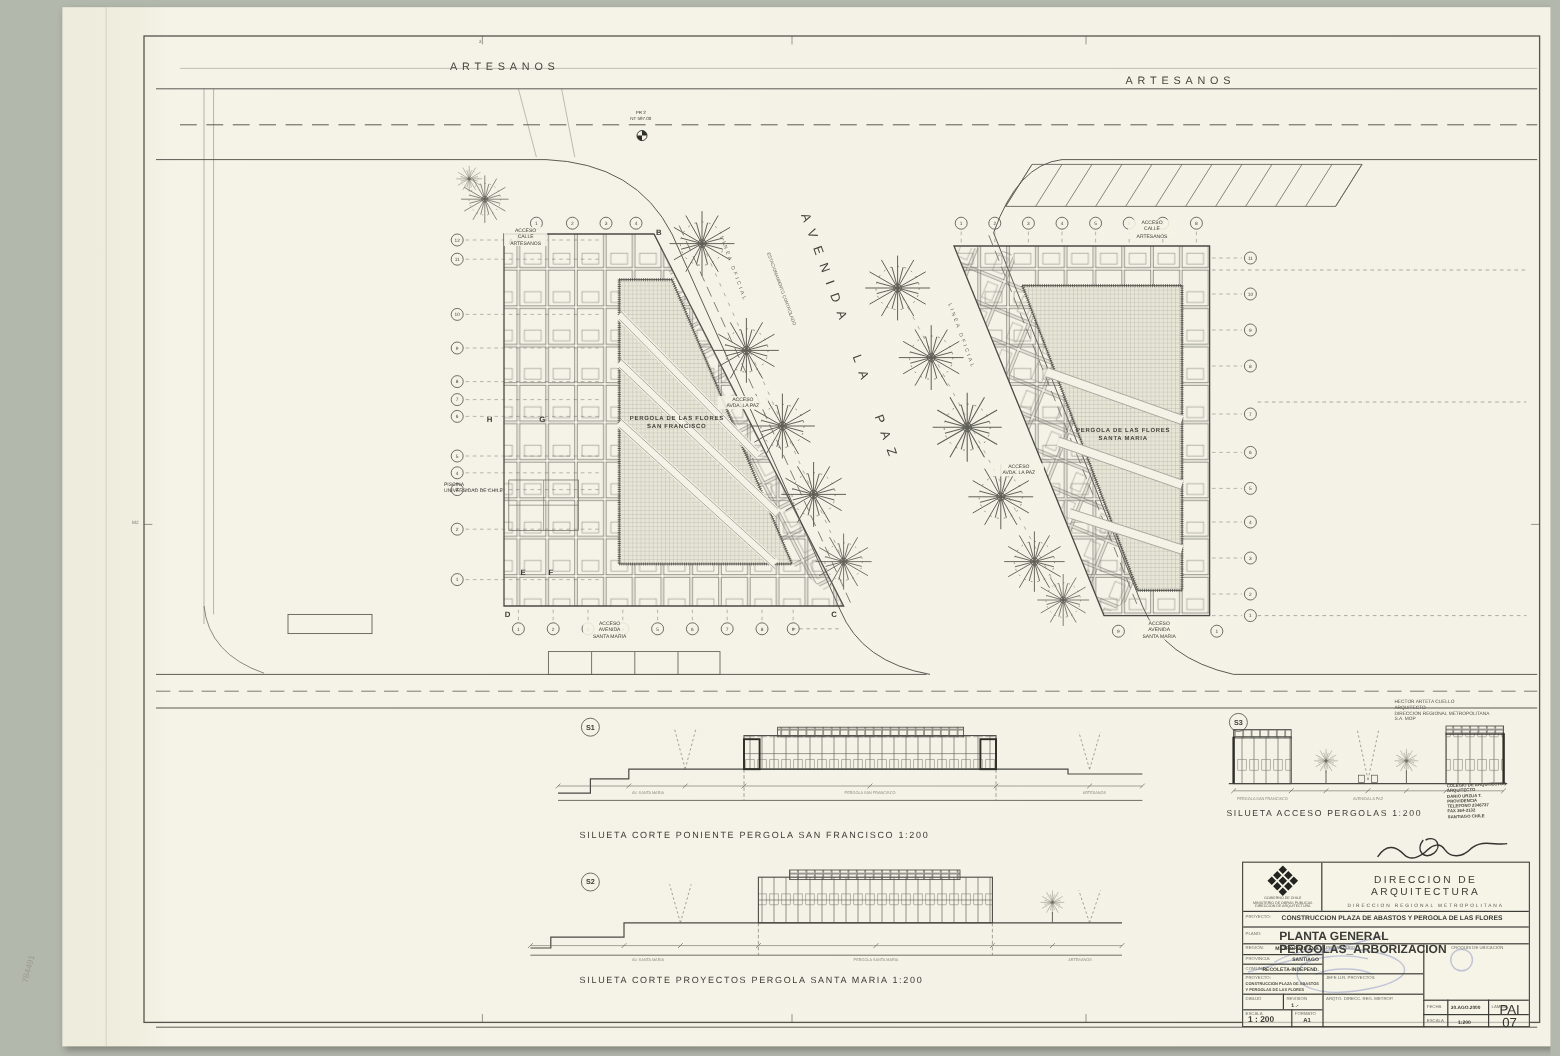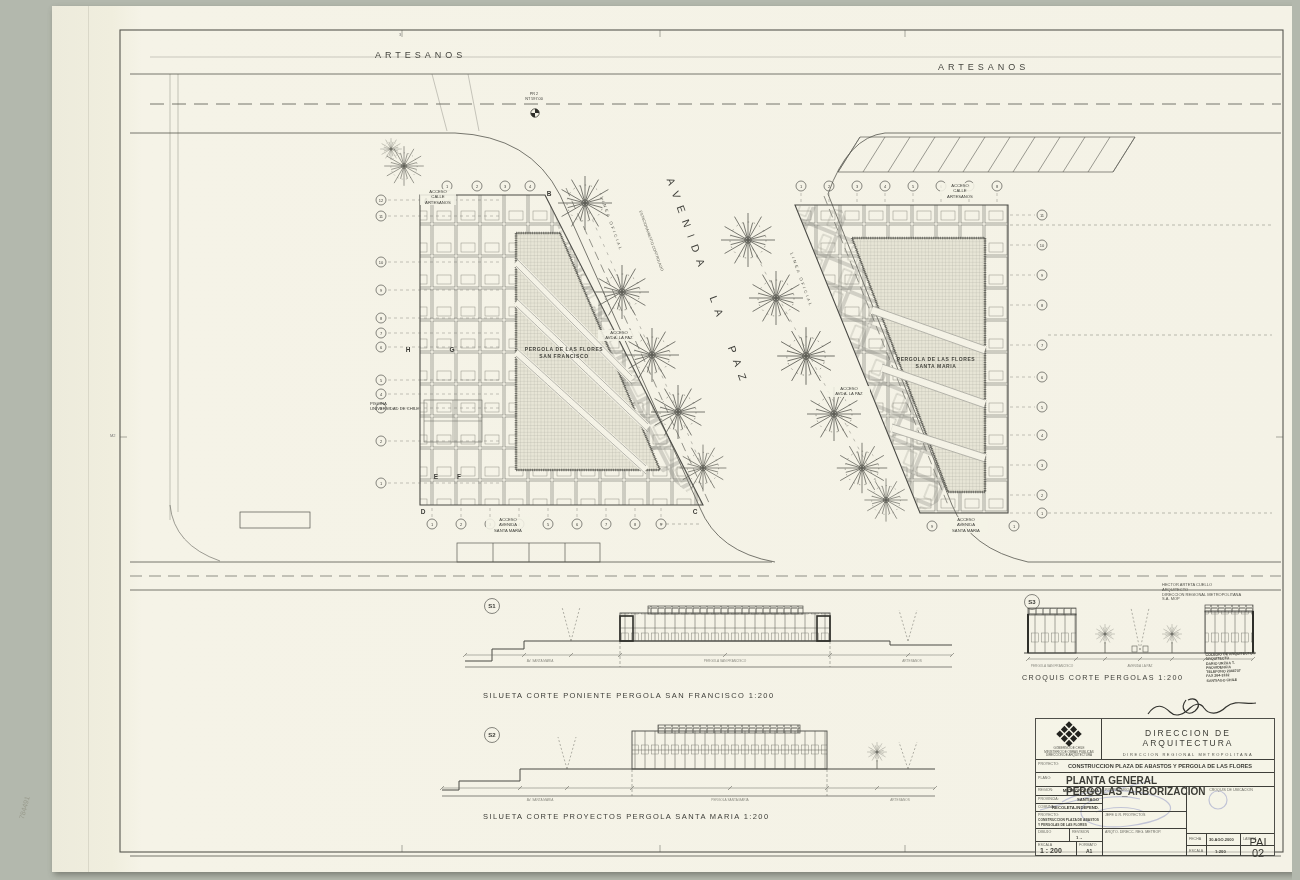--- a/index.html
+++ b/index.html
@@ -444,21 +444,21 @@
   </div>
   <div class="t tiny ctr bgp" style="left:828px;top:386px;width:42px;">
     <span>ACCESO</span><br><span>AVDA. LA PAZ</span>
   </div>
   <div class="t tiny ctr bgp" style="left:944px;top:517px;width:44px;">
     <span>ACCESO</span><br><span>AVENIDA</span><br><span>SANTA MARIA</span>
   </div>
 
   <div class="t cap" style="left:483px;top:691px;">SILUETA CORTE PONIENTE PERGOLA SAN FRANCISCO 1:200</div>
   <div class="t cap" style="left:483px;top:812px;">SILUETA CORTE PROYECTOS PERGOLA SANTA MARIA 1:200</div>
-  <div class="t cap" style="left:1022px;top:673px;font-size:7.2px;">CROQUIS CORTE PERGOLAS 1:200</div>
+  <div class="t cap" style="left:1022px;top:673px;font-size:7.2px;">SILUETA ACCESO PERGOLAS 1:200</div>
 
   <div class="t note" style="left:1162px;top:583px;">
     <span>HECTOR ARTETA CUELLO</span><br><span>ARQUITECTO</span><br><span>DIRECCION REGIONAL METROPOLITANA</span><br><span>S.A.        MOP</span>
   </div>
   <div class="t stamp" style="left:1206px;top:652px;white-space:normal;">
     <span>COLEGIO DE ARQUITECTOS</span><br><span>ARQUITECTO</span><br><span>DARIO URZUA T.</span><br>
     <span>PROVIDENCIA</span><br><span>TELEFONO 2346737</span><br><span>FAX 264-3132</span><br><span>SANTIAGO  CHILE</span>
   </div>
 
   <div class="t" style="left:399px;top:32px;font-size:4px;color:#777;">3</div>
@@ -559,18 +559,18 @@
       </div>
       <div class="cell" style="left:150px;top:58px;width:20px;height:11px;border-left:1px solid;border-top:1px solid;">
         <span class="lbl" style="position:absolute;left:2px;top:3px;">ESCALA</span>
       </div>
       <div class="cell" style="left:170px;top:58px;width:34px;height:11px;border-left:1px solid;border-top:1px solid;">
         <span class="val" style="position:absolute;left:8px;top:3px;font-size:4.2px;">1:200</span>
       </div>
       <div class="cell" style="left:204px;top:58px;width:34px;height:11px;border-left:1px solid;border-top:1px solid;">
         <div class="ctr" style="position:absolute;left:0;top:-9px;width:34px;font-weight:normal;font-size:11px;line-height:11px;color:#35352f;">
           <span>PAI</span><br>
-          <span>02</span>
+          <span>07</span>
         </div>
       </div>
     </div>
   </div>
 </div>
 
 </body></html>

